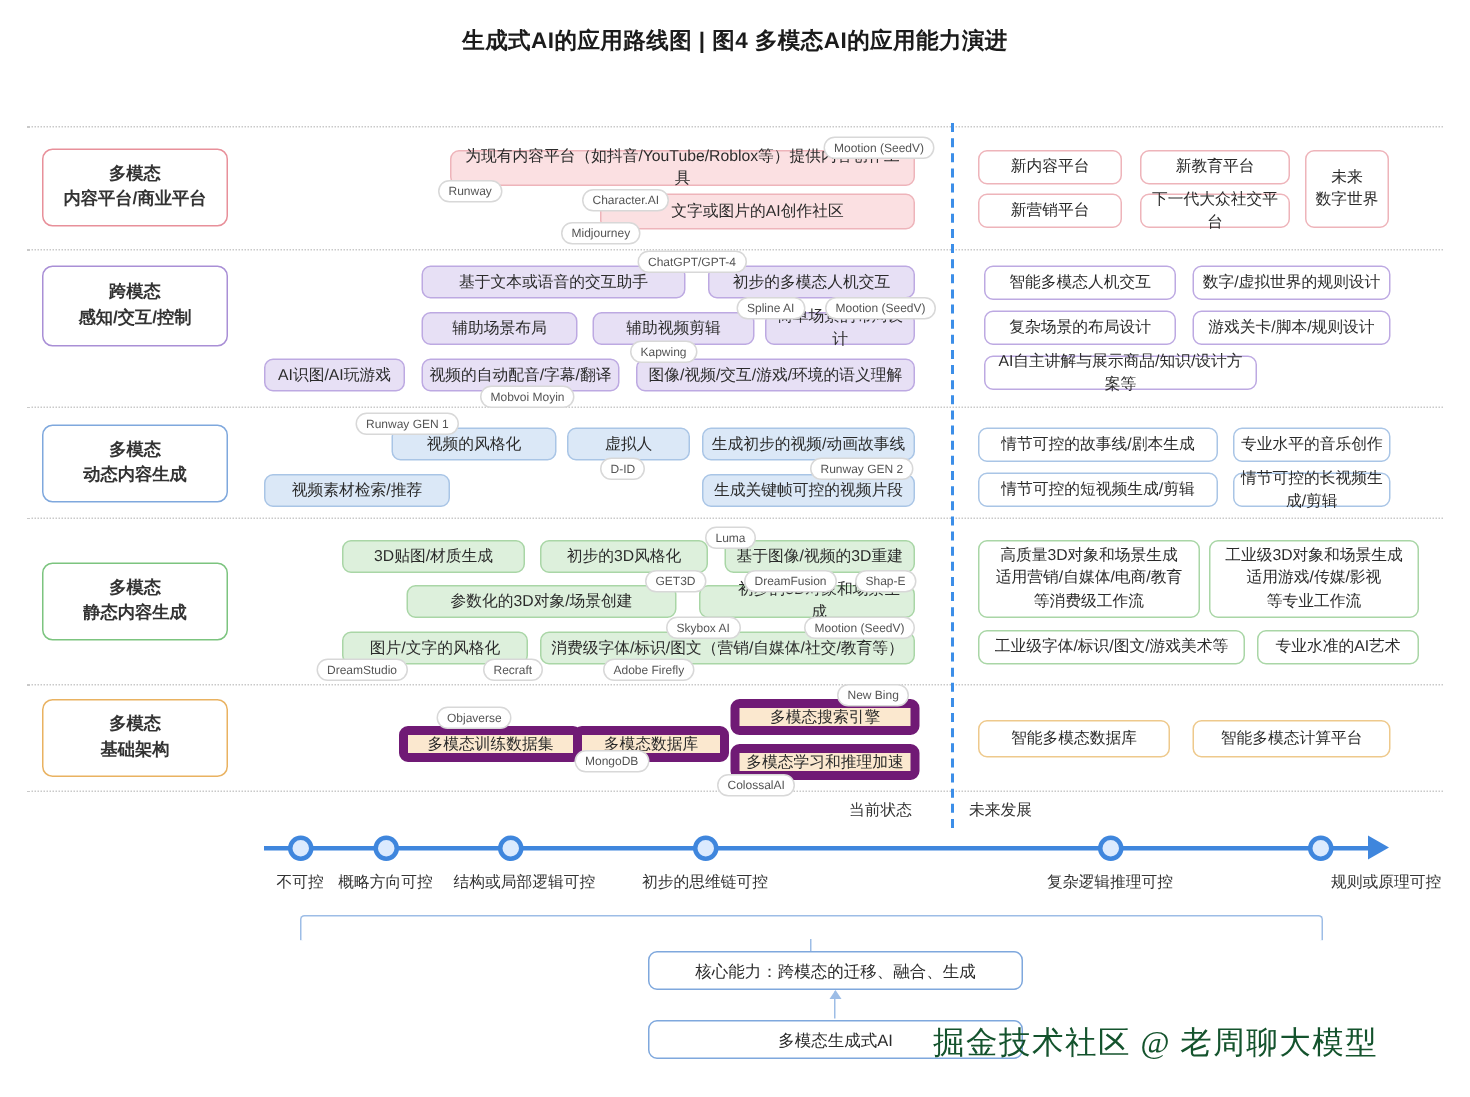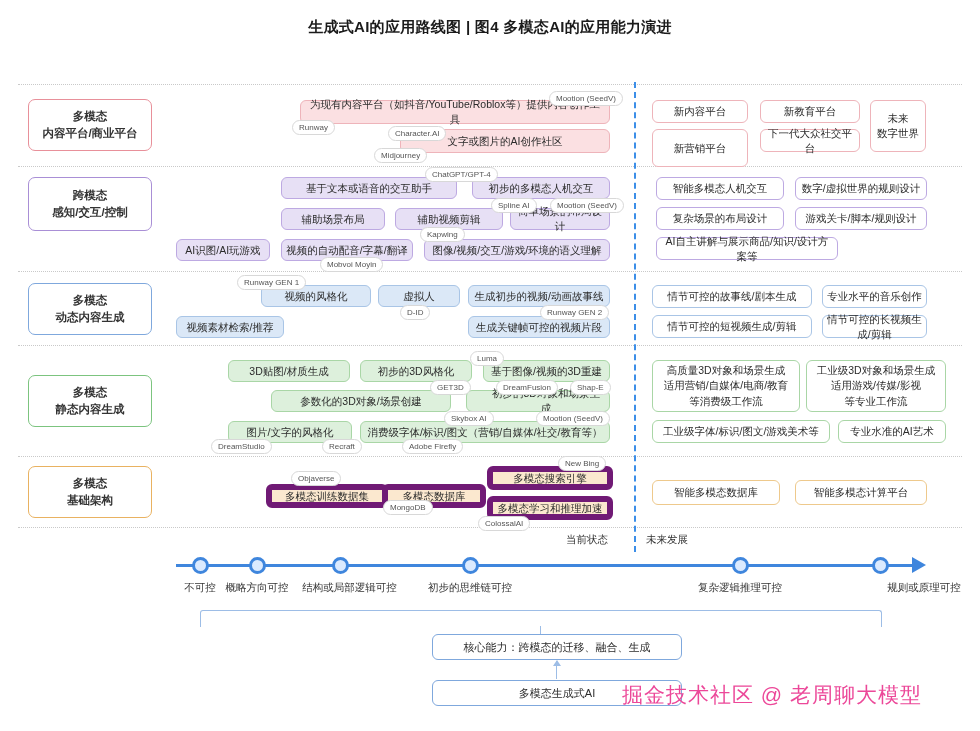--- a/index.html
+++ b/index.html
@@ -83,22 +83,22 @@
     font-size:11px;color:#2b2b2b;
   }
   .bracket{position:absolute;border:1px solid #9dbde6;border-bottom:none;border-radius:3px 3px 0 0;}
   .stem{position:absolute;width:1px;background:#9dbde6;}
   .up-arrow{
     position:absolute;width:0;height:0;
     border-left:4px solid transparent;border-right:4px solid transparent;
     border-bottom:6px solid #9dbde6;
   }
   .watermark{
-    position:absolute;left:622px;top:681px;font-size:21px;color:#ec4899;
-    white-space:nowrap;letter-spacing:1px;font-family:Liberation Sans, sans-serif;
+    position:absolute;left:622px;top:681px;font-size:21px;color:#14532d;
+    white-space:nowrap;letter-spacing:1px;font-family:Liberation Serif, serif;
   }
 </style>
 </head>
 <body>
 
 <div class="page">
 
   <div class="title">生成式AI的应用路线图 | 图4 多模态AI的应用能力演进</div>
 
   <div class="band-sep" style="top:84px;"></div>
@@ -136,21 +136,21 @@
 
   <div class="tag" style="left:549px;top:91px;">Mootion (SeedV)</div>
   <div class="tag" style="left:292px;top:120px;">Runway</div>
   <div class="tag" style="left:388px;top:126px;">Character.AI</div>
   <div class="tag" style="left:374px;top:148px;">Midjourney</div>
 
   <div class="bx o-red" style="left:652px;top:100px;width:96px;height:23px;">新内容平台</div>
   <div class="bx o-red" style="left:760px;top:100px;width:100px;height:23px;">新教育平台</div>
   <div class="bx o-red" style="left:870px;top:100px;width:56px;height:52px;white-space:pre-line;">未来
 数字世界</div>
-  <div class="bx o-red" style="left:652px;top:129px;width:96px;height:38px;">新营销平台</div>
+  <div class="bx o-red" style="left:652px;top:129px;width:96px;height:23px;">新营销平台</div>
   <div class="bx o-red" style="left:760px;top:129px;width:100px;height:23px;">下一代大众社交平台</div>
 
   <div class="bx f-purple" style="left:281px;top:177px;width:176px;height:22px;">基于文本或语音的交互助手</div>
   <div class="bx f-purple" style="left:472px;top:177px;width:138px;height:22px;">初步的多模态人机交互</div>
   <div class="bx f-purple" style="left:281px;top:208px;width:104px;height:22px;">辅助场景布局</div>
   <div class="bx f-purple" style="left:395px;top:208px;width:108px;height:22px;">辅助视频剪辑</div>
   <div class="bx f-purple" style="left:510px;top:208px;width:100px;height:22px;">简单场景的布局设计</div>
   <div class="bx f-purple" style="left:176px;top:239px;width:94px;height:22px;">AI识图/AI玩游戏</div>
   <div class="bx f-purple" style="left:424px;top:239px;width:186px;height:22px;">图像/视频/交互/游戏/环境的语义理解</div>
   <div class="bx f-purple" style="left:281px;top:239px;width:132px;height:22px;">视频的自动配音/字幕/翻译</div>
@@ -163,21 +163,21 @@
 
   <div class="bx o-purple" style="left:656px;top:177px;width:128px;height:23px;">智能多模态人机交互</div>
   <div class="bx o-purple" style="left:795px;top:177px;width:132px;height:23px;">数字/虚拟世界的规则设计</div>
   <div class="bx o-purple" style="left:656px;top:207px;width:128px;height:23px;">复杂场景的布局设计</div>
   <div class="bx o-purple" style="left:795px;top:207px;width:132px;height:23px;">游戏关卡/脚本/规则设计</div>
   <div class="bx o-purple" style="left:656px;top:237px;width:182px;height:23px;">AI自主讲解与展示商品/知识/设计方案等</div>
 
   <div class="bx f-blue" style="left:261px;top:285px;width:110px;height:22px;">视频的风格化</div>
   <div class="bx f-blue" style="left:378px;top:285px;width:82px;height:22px;">虚拟人</div>
   <div class="bx f-blue" style="left:468px;top:285px;width:142px;height:22px;">生成初步的视频/动画故事线</div>
-  <div class="bx f-blue" style="left:176px;top:316px;width:108px;height:22px;">视频素材检索/推荐</div>
+  <div class="bx f-blue" style="left:176px;top:316px;width:124px;height:22px;">视频素材检索/推荐</div>
   <div class="bx f-blue" style="left:468px;top:316px;width:142px;height:22px;">生成关键帧可控的视频片段</div>
 
   <div class="tag" style="left:237px;top:275px;">Runway GEN 1</div>
   <div class="tag" style="left:400px;top:305px;">D-ID</div>
   <div class="tag" style="left:540px;top:305px;">Runway GEN 2</div>
 
   <div class="bx o-blue" style="left:652px;top:285px;width:160px;height:23px;">情节可控的故事线/剧本生成</div>
   <div class="bx o-blue" style="left:822px;top:285px;width:105px;height:23px;">专业水平的音乐创作</div>
   <div class="bx o-blue" style="left:652px;top:315px;width:160px;height:23px;">情节可控的短视频生成/剪辑</div>
   <div class="bx o-blue" style="left:822px;top:315px;width:105px;height:23px;">情节可控的长视频生成/剪辑</div>

